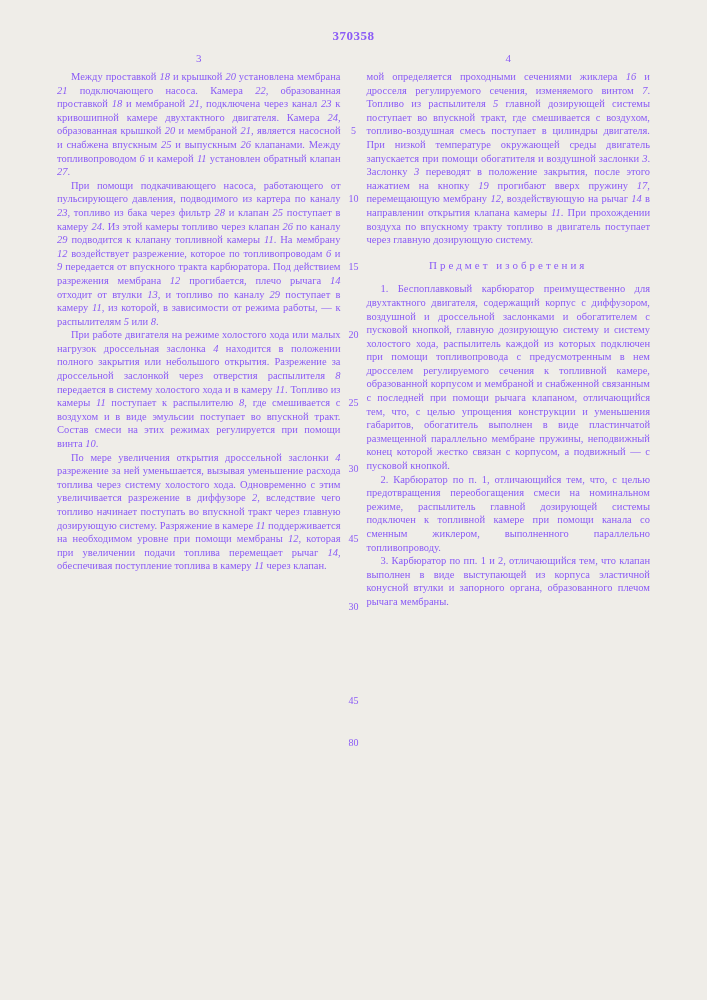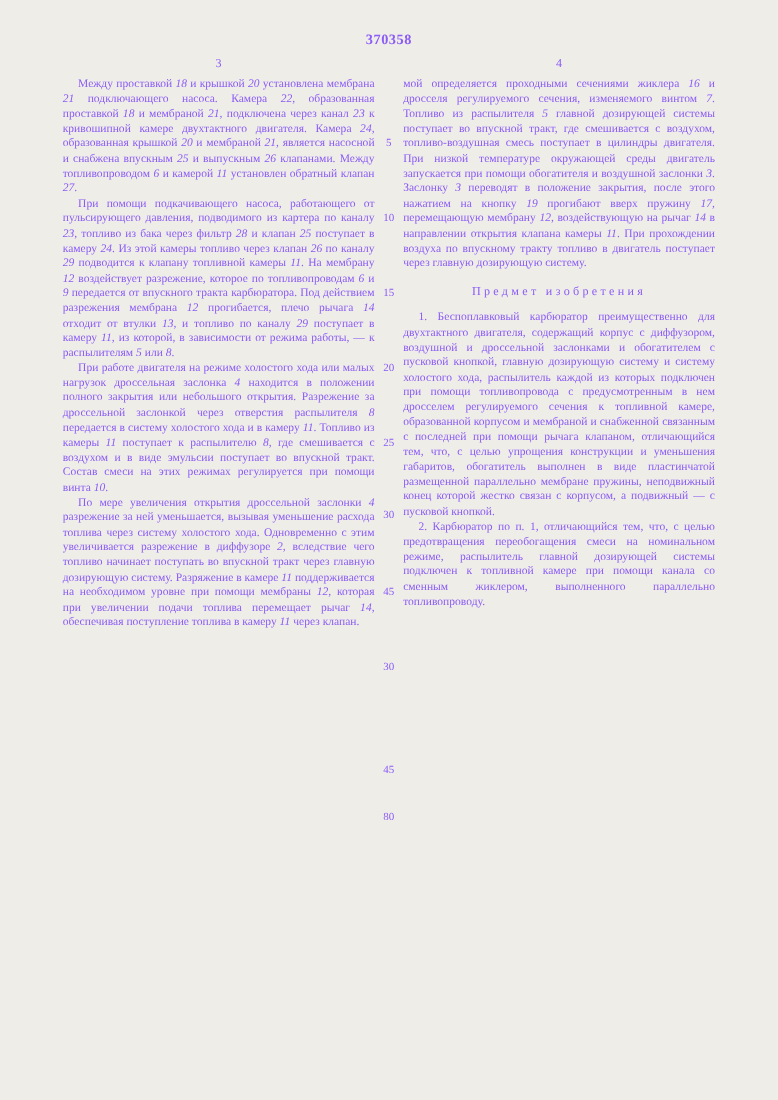--- a/index.html
+++ b/index.html
@@ -100,16 +100,17 @@
       <span class="line-number" style="top:530px">30</span>
       <span class="line-number" style="top:624px">45</span>
       <span class="line-number" style="top:666px">80</span>
     </div>
 
     <div class="col">
       <p class="no-ind italic-nums">мой определяется проходными сечениями жиклера <i>16</i> и дросселя регулируемого сечения, изменяемого винтом <i>7</i>. Топливо из распылителя <i>5</i> главной дозирующей системы поступает во впускной тракт, где смешивается с воздухом, топливо-воздушная смесь поступает в цилиндры двигателя. При низкой температуре окружающей среды двигатель запускается при помощи обогатителя и воздушной заслонки <i>3</i>. Заслонку <i>3</i> переводят в положение закрытия, после этого нажатием на кнопку <i>19</i> прогибают вверх пружину <i>17</i>, перемещающую мембрану <i>12</i>, воздействующую на рычаг <i>14</i> в направлении открытия клапана камеры <i>11</i>. При прохождении воздуха по впускному тракту топливо в двигатель поступает через главную дозирующую систему.</p>
       <h3 class="section-heading">Предмет изобретения</h3>
       <p class="p-ind">1. Беспоплавковый карбюратор преимущественно для двухтактного двигателя, содержащий корпус с диффузором, воздушной и дроссельной заслонками и обогатителем с пусковой кнопкой, главную дозирующую систему и систему холостого хода, распылитель каждой из которых подключен при помощи топливопровода с предусмотренным в нем дросселем регулируемого сечения к топливной камере, образованной корпусом и мембраной и снабженной связанным с последней при помощи рычага клапаном, отличающийся тем, что, с целью упрощения конструкции и уменьшения габаритов, обогатитель выполнен в виде пластинчатой размещенной параллельно мембране пружины, неподвижный конец которой жестко связан с корпусом, а подвижный — с пусковой кнопкой.</p>
       <p class="p-ind">2. Карбюратор по п. 1, отличающийся тем, что, с целью предотвращения переобогащения смеси на номинальном режиме, распылитель главной дозирующей системы подключен к топливной камере при помощи канала со сменным жиклером, выполненного параллельно топливопроводу.</p>
+      <p class="p-ind">3. Карбюратор по пп. 1 и 2, отличающийся тем, что клапан выполнен в виде выступающей из корпуса эластичной конусной втулки и запорного органа, образованного плечом рычага мембраны.</p>
     </div>
 
   </div>
 </div>
 
 </body></html>

